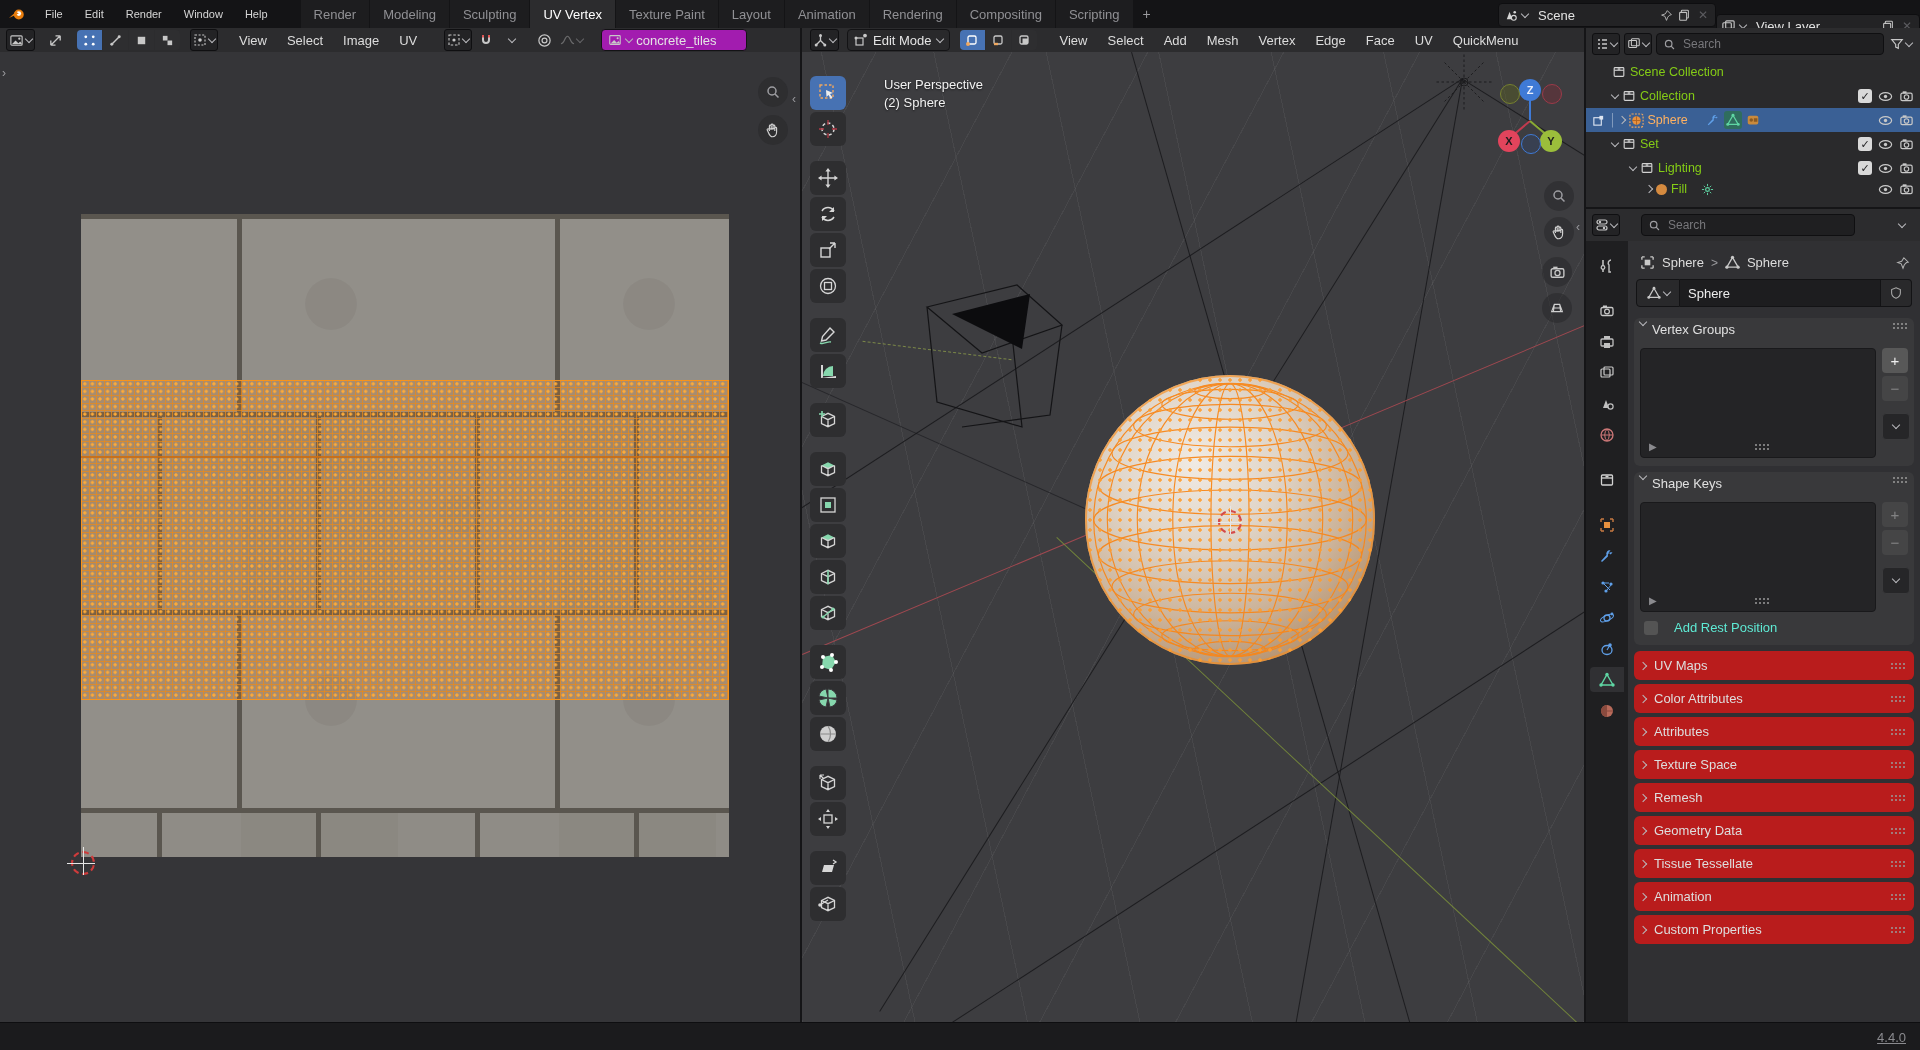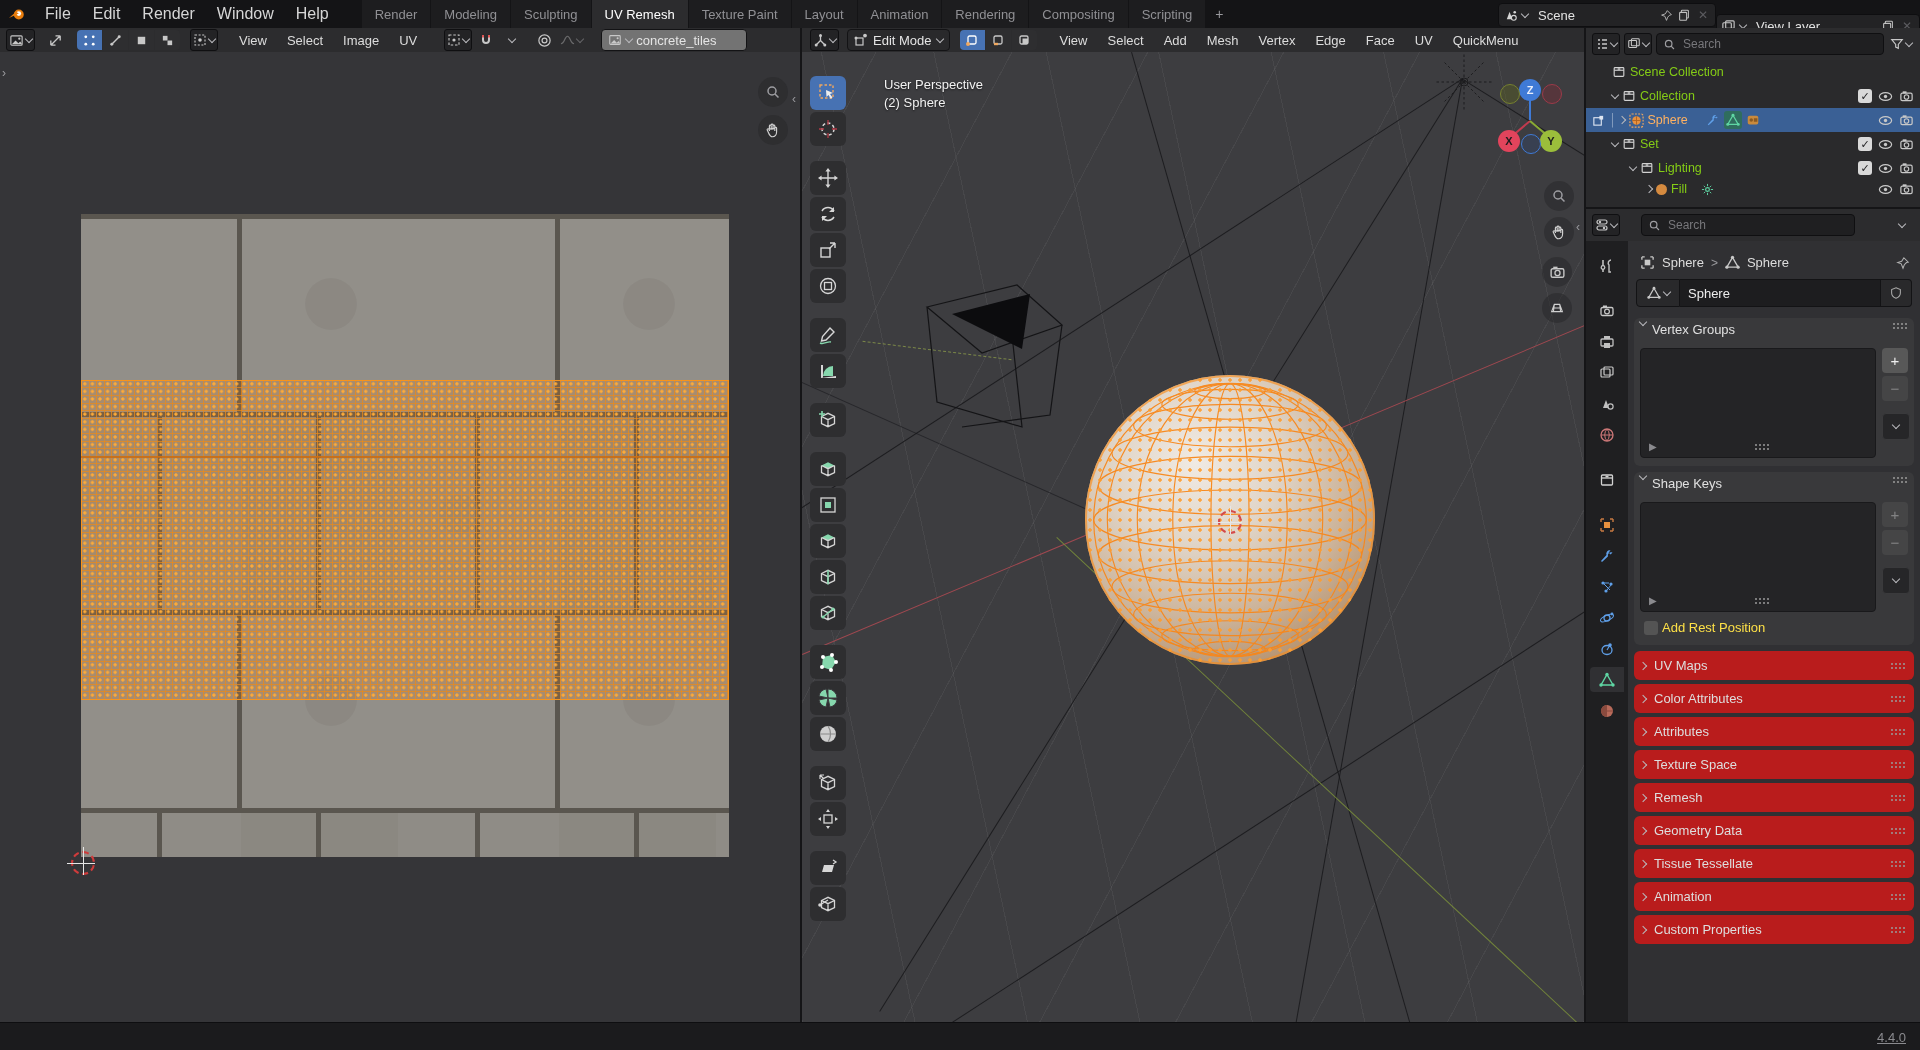--- a/index.html
+++ b/index.html
@@ -3,42 +3,42 @@
 <meta charset="utf-8">
 <style>
   html,body{margin:0;padding:0;background:#101012;}
   #app{position:relative;width:1920px;height:1050px;overflow:hidden;
        font-family:"Liberation Sans","DejaVu Sans",sans-serif;font-size:12px;color:#d8d8d8;
        background:#1a1a1c;-webkit-user-select:none;user-select:none;}
   .abs{position:absolute;}
 
   
   #topbar{left:0;top:0;width:1920px;height:28px;background:#141416;display:flex;align-items:center;}
-  .menu-item{padding:0 11px;color:#d6d6d6;font-size:16px;height:28px;display:flex;align-items:center;cursor:default;}
+  .menu-item{padding:0 11px;color:#d6d6d6;font-size:11px;height:28px;display:flex;align-items:center;cursor:default;}
   .ws-tab{height:28px;display:flex;align-items:center;padding:0 13px;font-size:13px;color:#909094;background:#1d1d1f;margin-right:1px;}
   .ws-tab.active{background:#2c2c2e;color:#ffffff;}
   .ws-add{color:#9a9a9e;padding:0 9px;font-size:14px;}
   .tb-widget{height:22px;background:#232325;border:1px solid #0e0e10;border-radius:4px;display:flex;align-items:center;padding:0 4px;gap:4px;}
   .tb-widget .lbl{font-size:13px;color:#e2e2e2;padding:0 6px;}
   .dimx{color:#5c5c60;font-size:12px;padding:0 3px;}
 
   
   .ed-header{height:24px;background:#2c2c2e;display:flex;align-items:center;gap:2px;}
   #uv-header{left:0;top:28px;width:800px;}
   #vp-header{left:802px;top:28px;width:782px;}
   .hdr-menu{padding:0 9px;font-size:13px;color:#dcdcdc;}
   .hbtn{height:20px;min-width:20px;border-radius:3px;background:transparent;display:flex;align-items:center;justify-content:center;gap:2px;padding:0 2px;}
   .hbtn.box{background:#232325;border:1px solid #0f0f11;}
   .mode-dd{height:20px;background:#29292b;border:1px solid #131315;border-radius:4px;display:flex;align-items:center;gap:5px;padding:0 6px;font-size:13px;color:#e4e4e4;}
   .selmode{display:flex;gap:1px;}
   .sm-btn{width:25px;height:20px;background:#2e2e30;display:flex;align-items:center;justify-content:center;}
   .sm-btn:first-child{border-radius:4px 0 0 4px;}
   .sm-btn:last-child{border-radius:0 4px 4px 0;}
   .sm-btn.active{background:#4772b3;}
-  .imgfield{height:20px;background:#737373;border:1px solid #131315;border-radius:4px;display:flex;align-items:center;gap:4px;padding:0 6px;font-size:13px;color:#e4e4e4;}
+  .imgfield{height:20px;background:#a21caf;border:1px solid #131315;border-radius:4px;display:flex;align-items:center;gap:4px;padding:0 6px;font-size:13px;color:#e4e4e4;}
   .chev{width:7px;height:7px;border-right:1.5px solid #b9b9bd;border-bottom:1.5px solid #b9b9bd;transform:rotate(45deg);margin-top:-3px;}
   .chev.r{transform:rotate(-45deg);margin:0 0 0 -2px;}
   .chev.sm{width:5px;height:5px;}
 
   
   #uv-region{left:0;top:52px;width:800px;height:970px;background:#353538;overflow:hidden;}
   #uv-image{left:81px;top:162px;width:648px;height:643px;}
   #uv-band{left:81px;top:328px;width:648px;height:320px;
      background-image:
        radial-gradient(circle,#ffab38 1.4px,transparent 1.7px),
@@ -112,21 +112,21 @@
   .grip{width:16px;height:8px;margin-left:auto;opacity:.75;
         background-image:radial-gradient(#9a9a9a 1px,transparent 1.2px);background-size:4px 4px;}
   .listwrap{display:flex;gap:6px;margin-top:4px;}
   .listbox{flex:1;height:108px;background:#242426;border:1px solid #19191b;border-radius:4px;position:relative;}
   .listbox .foot{position:absolute;left:8px;right:8px;bottom:5px;display:flex;align-items:center;}
   .btncol{display:flex;flex-direction:column;gap:3px;width:26px;}
   .sqbtn{width:26px;height:25px;border-radius:4px;background:#585858;color:#efefef;font-size:15px;display:flex;align-items:center;justify-content:center;}
   .sqbtn.dim{opacity:.4;}
   .sqbtn.dark{background:#262628;border:1px solid #3a3a3c;margin-top:9px;}
   .collapsed{background:#b91c1c;border-radius:6px;margin:0 6px 4px 6px;height:29px;display:flex;align-items:center;gap:8px;padding:0 8px;font-size:13px;color:#dedede;}
-  .cbrow{display:flex;align-items:center;gap:4px;padding:8px 4px 2px 4px;font-size:13px;color:#fde047;}
+  .cbrow{display:flex;align-items:center;gap:16px;padding:8px 4px 2px 4px;font-size:13px;color:#5eead4;}
   .cb-off{width:14px;height:14px;background:#545454;border-radius:3px;}
 
   
   #statusbar{left:0;top:1022px;width:1920px;height:28px;background:#1b1b1d;border-top:1px solid #0e0e10;display:flex;align-items:center;}
   #version{margin-left:auto;margin-right:14px;color:#8a8a8e;font-size:13px;text-decoration:underline;}
 
   .sep-v{position:absolute;background:#151517;}
   svg.mini{display:block;}
 </style>
 </head>
@@ -293,21 +293,21 @@
     </div>
     <span class="menu-item">File</span>
     <span class="menu-item">Edit</span>
     <span class="menu-item">Render</span>
     <span class="menu-item">Window</span>
     <span class="menu-item">Help</span>
     <div style="width:22px"></div>
     <span class="ws-tab">Render</span>
     <span class="ws-tab">Modeling</span>
     <span class="ws-tab">Sculpting</span>
-    <span class="ws-tab active">UV Remesh</span>
+    <span class="ws-tab active">UV Vertex</span>
     <span class="ws-tab">Texture Paint</span>
     <span class="ws-tab">Layout</span>
     <span class="ws-tab">Animation</span>
     <span class="ws-tab">Rendering</span>
     <span class="ws-tab">Compositing</span>
     <span class="ws-tab">Scripting</span>
     <span class="ws-add">+</span>
 
     <div class="tb-widget abs" style="left:1498px;top:3px;width:208px;">
       <svg class="mini" width="15" height="15" viewBox="0 0 16 16">

